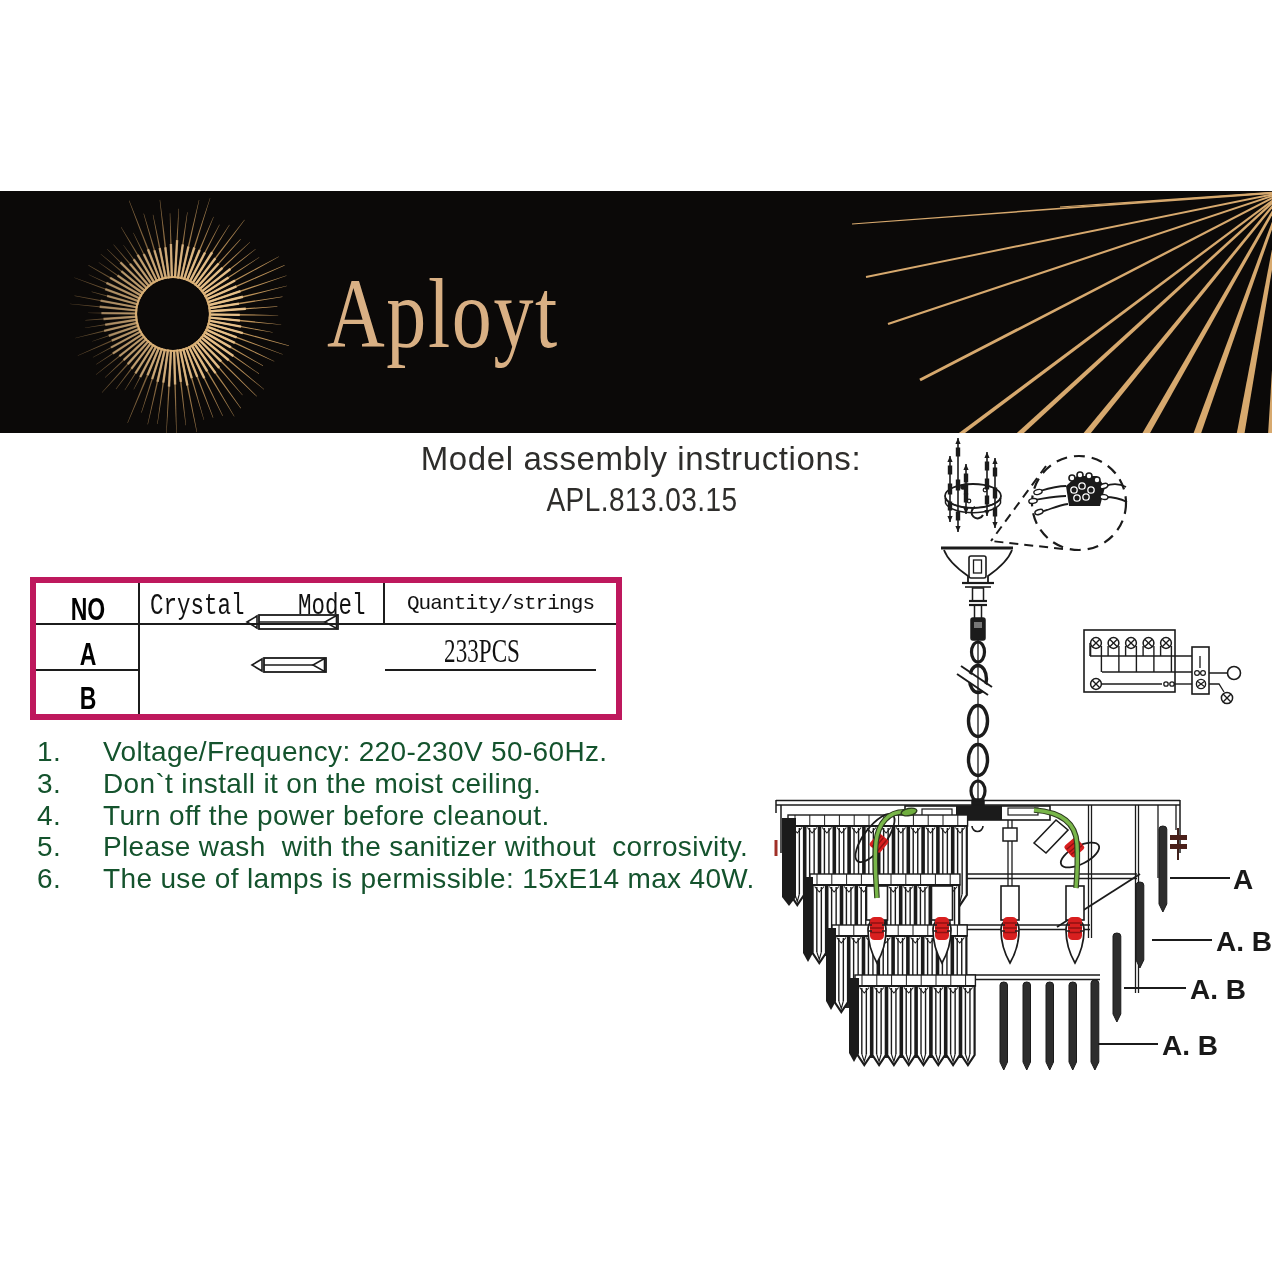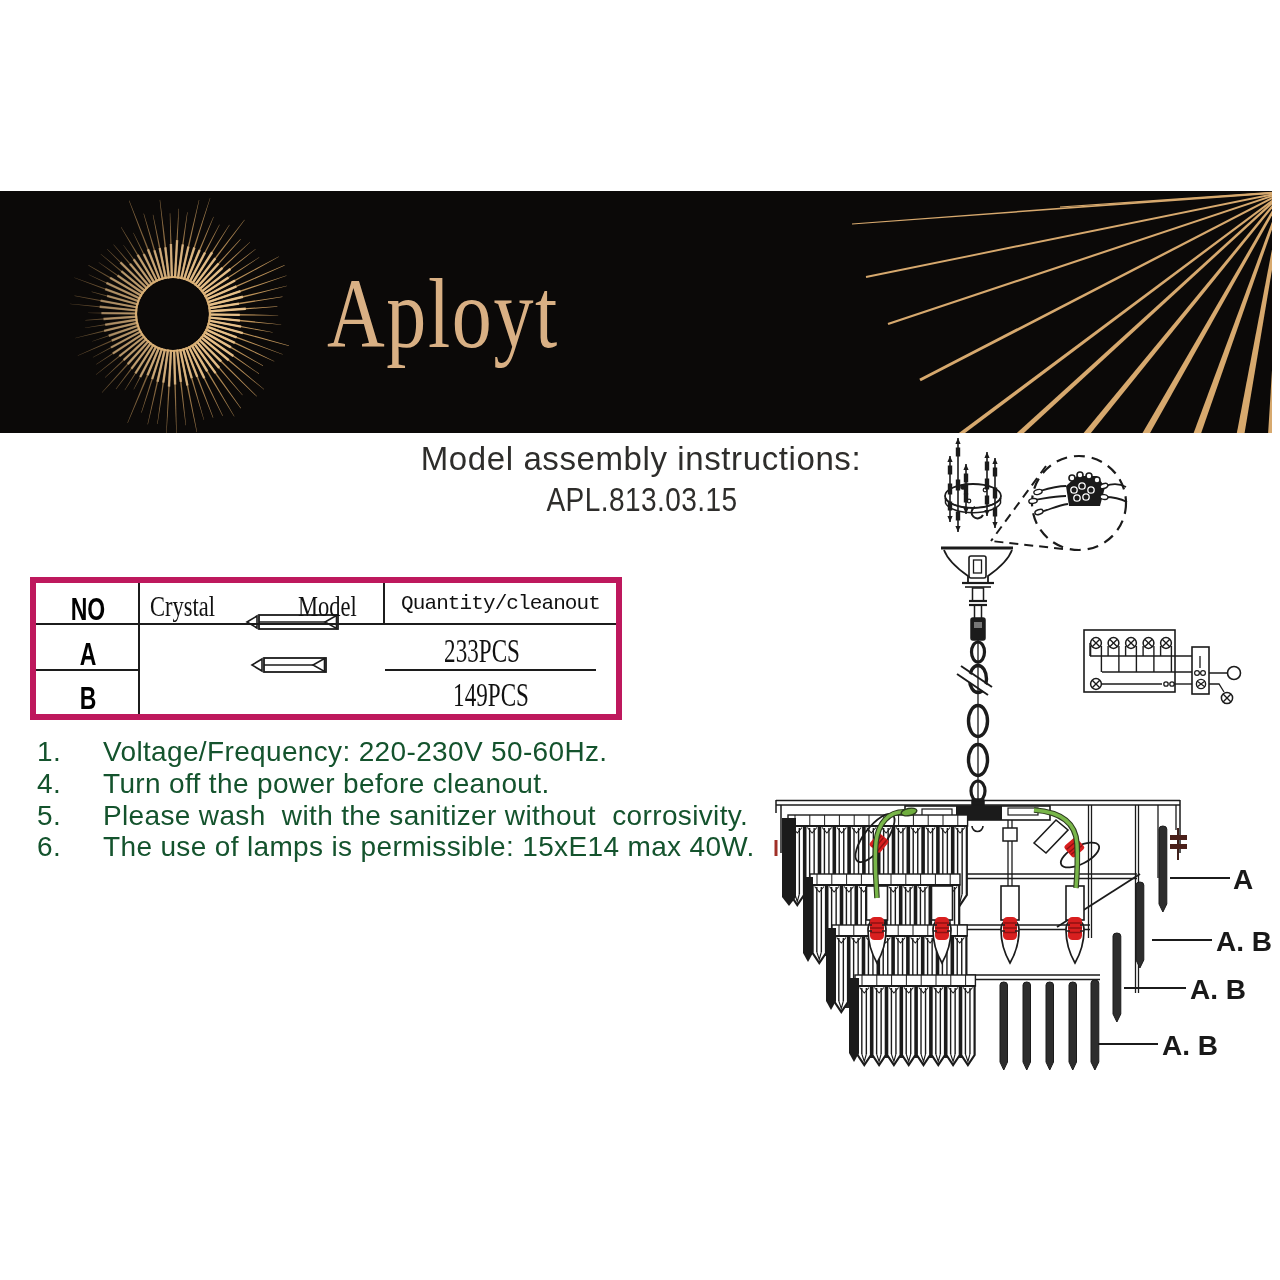--- a/index.html
+++ b/index.html
@@ -665,36 +665,34 @@
 <line x1="264" y1="665" x2="314" y2="665" stroke="#1b1b1b" stroke-width="1.4"></line>
 <polygon points="324.5,658.5 313,665 324.5,671.5" fill="none" stroke="#1b1b1b" stroke-width="1.6"></polygon>
 </svg>
 <div id="logotxt" class="abs">Aployt</div>
 <div id="title1" class="abs">Model assembly instructions:</div>
 <div id="title2" class="abs">APL.813.03.15</div>
 <div id="tbl" class="abs">
   <div class="cell" style="left:0;top:0;width:104px;height:42px;border-right:2px solid #1c1c1c;border-bottom:2px solid #1c1c1c;">
       <span class="bg" style="left:52px;top:8px;font-size:32px;">NO</span>
     </div>
-  <div class="cell" style="left:104px;top:0;width:245px;height:42px;border-right:2px solid #1c1c1c;border-bottom:2px solid #1c1c1c;font-family:Liberation Serif, serif;font-size:30px;color:#111;">
+  <div class="cell" style="left:104px;top:0;width:245px;height:42px;border-right:2px solid #1c1c1c;border-bottom:2px solid #1c1c1c;font-family:Liberation Mono, monospace;font-size:30px;color:#111;">
       <span style="position:absolute;left:10px;top:6px;transform:scaleX(.75);transform-origin:0 0;">Crystal</span>
       <span style="position:absolute;left:158px;top:6px;transform:scaleX(.75);transform-origin:0 0;">Model</span>
     </div>
-  <div class="cell" style="left:349px;top:0;width:231px;height:42px;border-bottom:2px solid #1c1c1c;font-family:'Liberation Mono',monospace;font-size:21px;line-height:42px;text-align:center;color:#111;letter-spacing:-0.9px;">Quantity/cleanout</div>
+  <div class="cell" style="left:349px;top:0;width:231px;height:42px;border-bottom:2px solid #1c1c1c;font-family:'Liberation Mono',monospace;font-size:21px;line-height:42px;text-align:center;color:#111;letter-spacing:-0.9px;">Quantity/strings</div>
   <div class="cell" style="left:0;top:42px;width:104px;height:46px;border-right:2px solid #1c1c1c;border-bottom:2px solid #1c1c1c;">
       <span class="bg" style="left:52px;top:11px;font-size:32px;">A</span>
     </div>
   <div class="cell" style="left:349px;top:42px;width:211px;height:46px;border-bottom:2px solid #1c1c1c;">
       <span class="pcs" style="top:7px;">233PCS</span>
     </div>
   <div class="cell" style="left:0;top:88px;width:104px;height:43px;border-right:2px solid #1c1c1c;">
       <span class="bg" style="left:52px;top:9px;font-size:32px;">B</span>
     </div>
-  <div class="cell" style="left:349px;top:88px;width:231px;height:43px;">
-      <span class="pcs" style="top:5px;">149PCS</span>
-    </div>
 </div>
 <div id="list" class="abs">
   <div class="li"><span class="num">1.</span>Voltage/Frequency: 220-230V 50-60Hz.</div>
+  <div class="li"><span class="num">3.</span>Don`t install it on the moist ceiling.</div>
   <div class="li"><span class="num">4.</span>Turn off the power before cleanout.</div>
   <div class="li"><span class="num">5.</span>Please wash&nbsp; with the sanitizer without&nbsp; corrosivity.</div>
   <div class="li"><span class="num">6.</span>The use of lamps is permissible: 15xE14 max 40W.</div>
 </div>
 
 </body></html>

